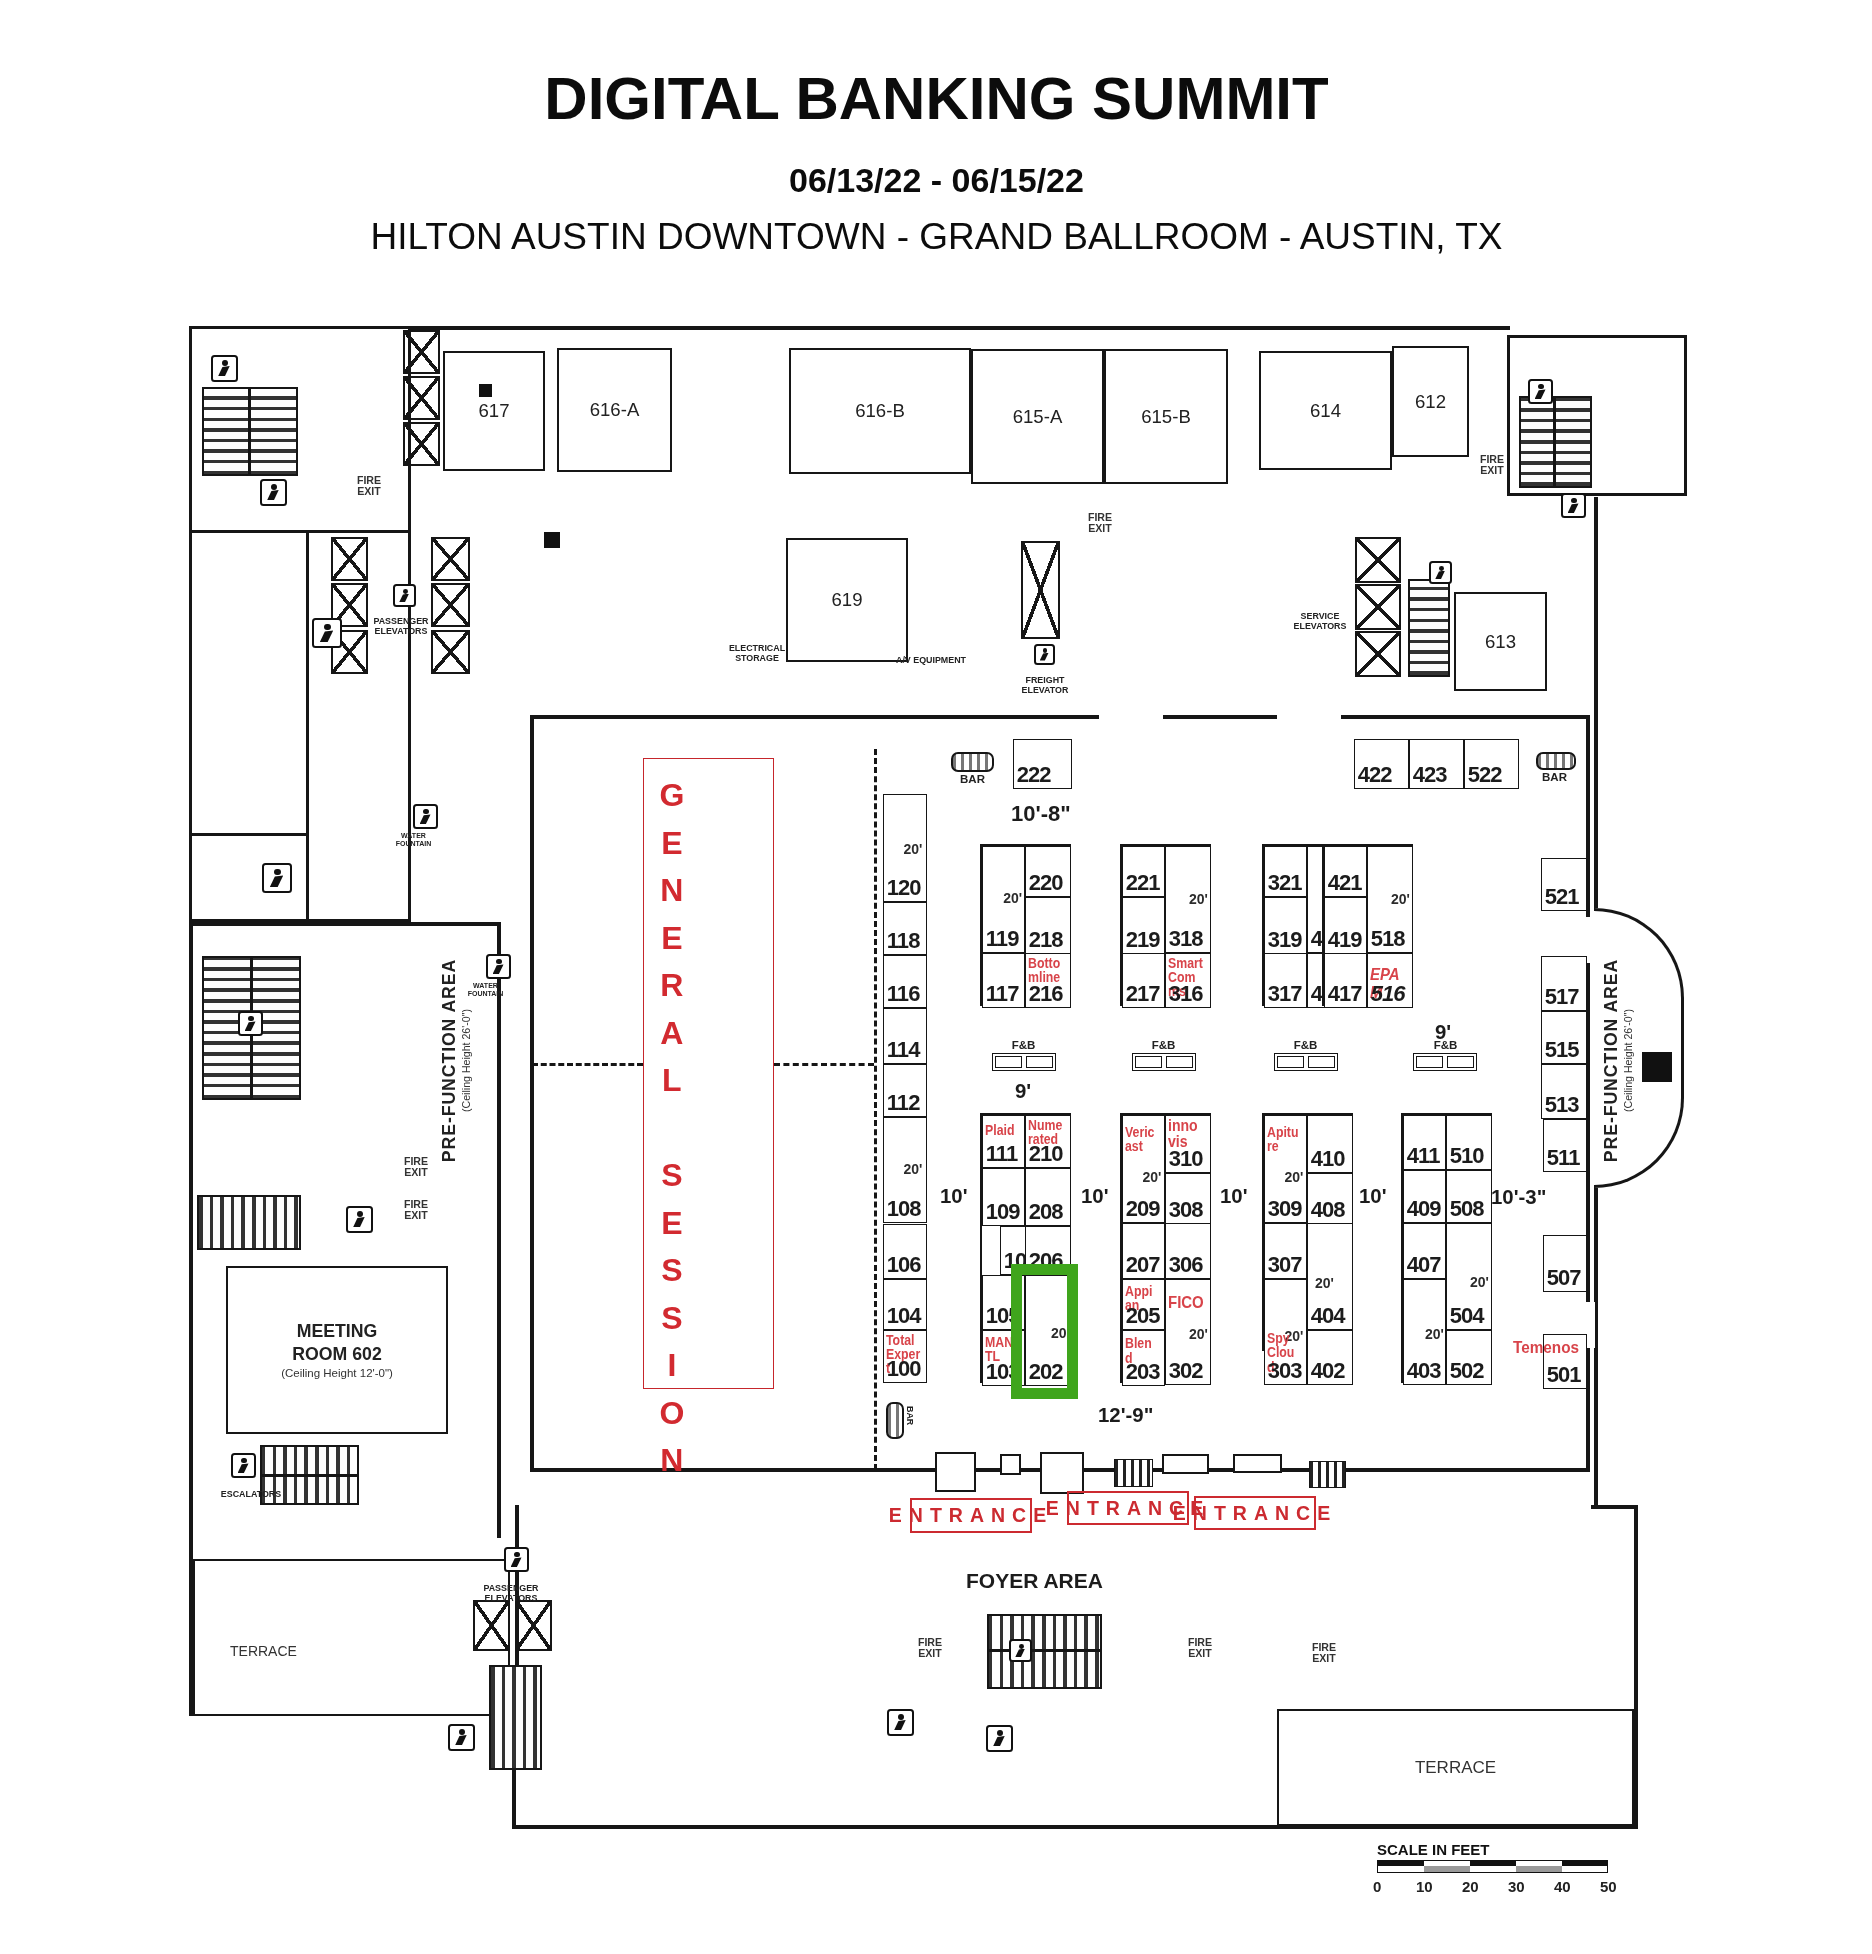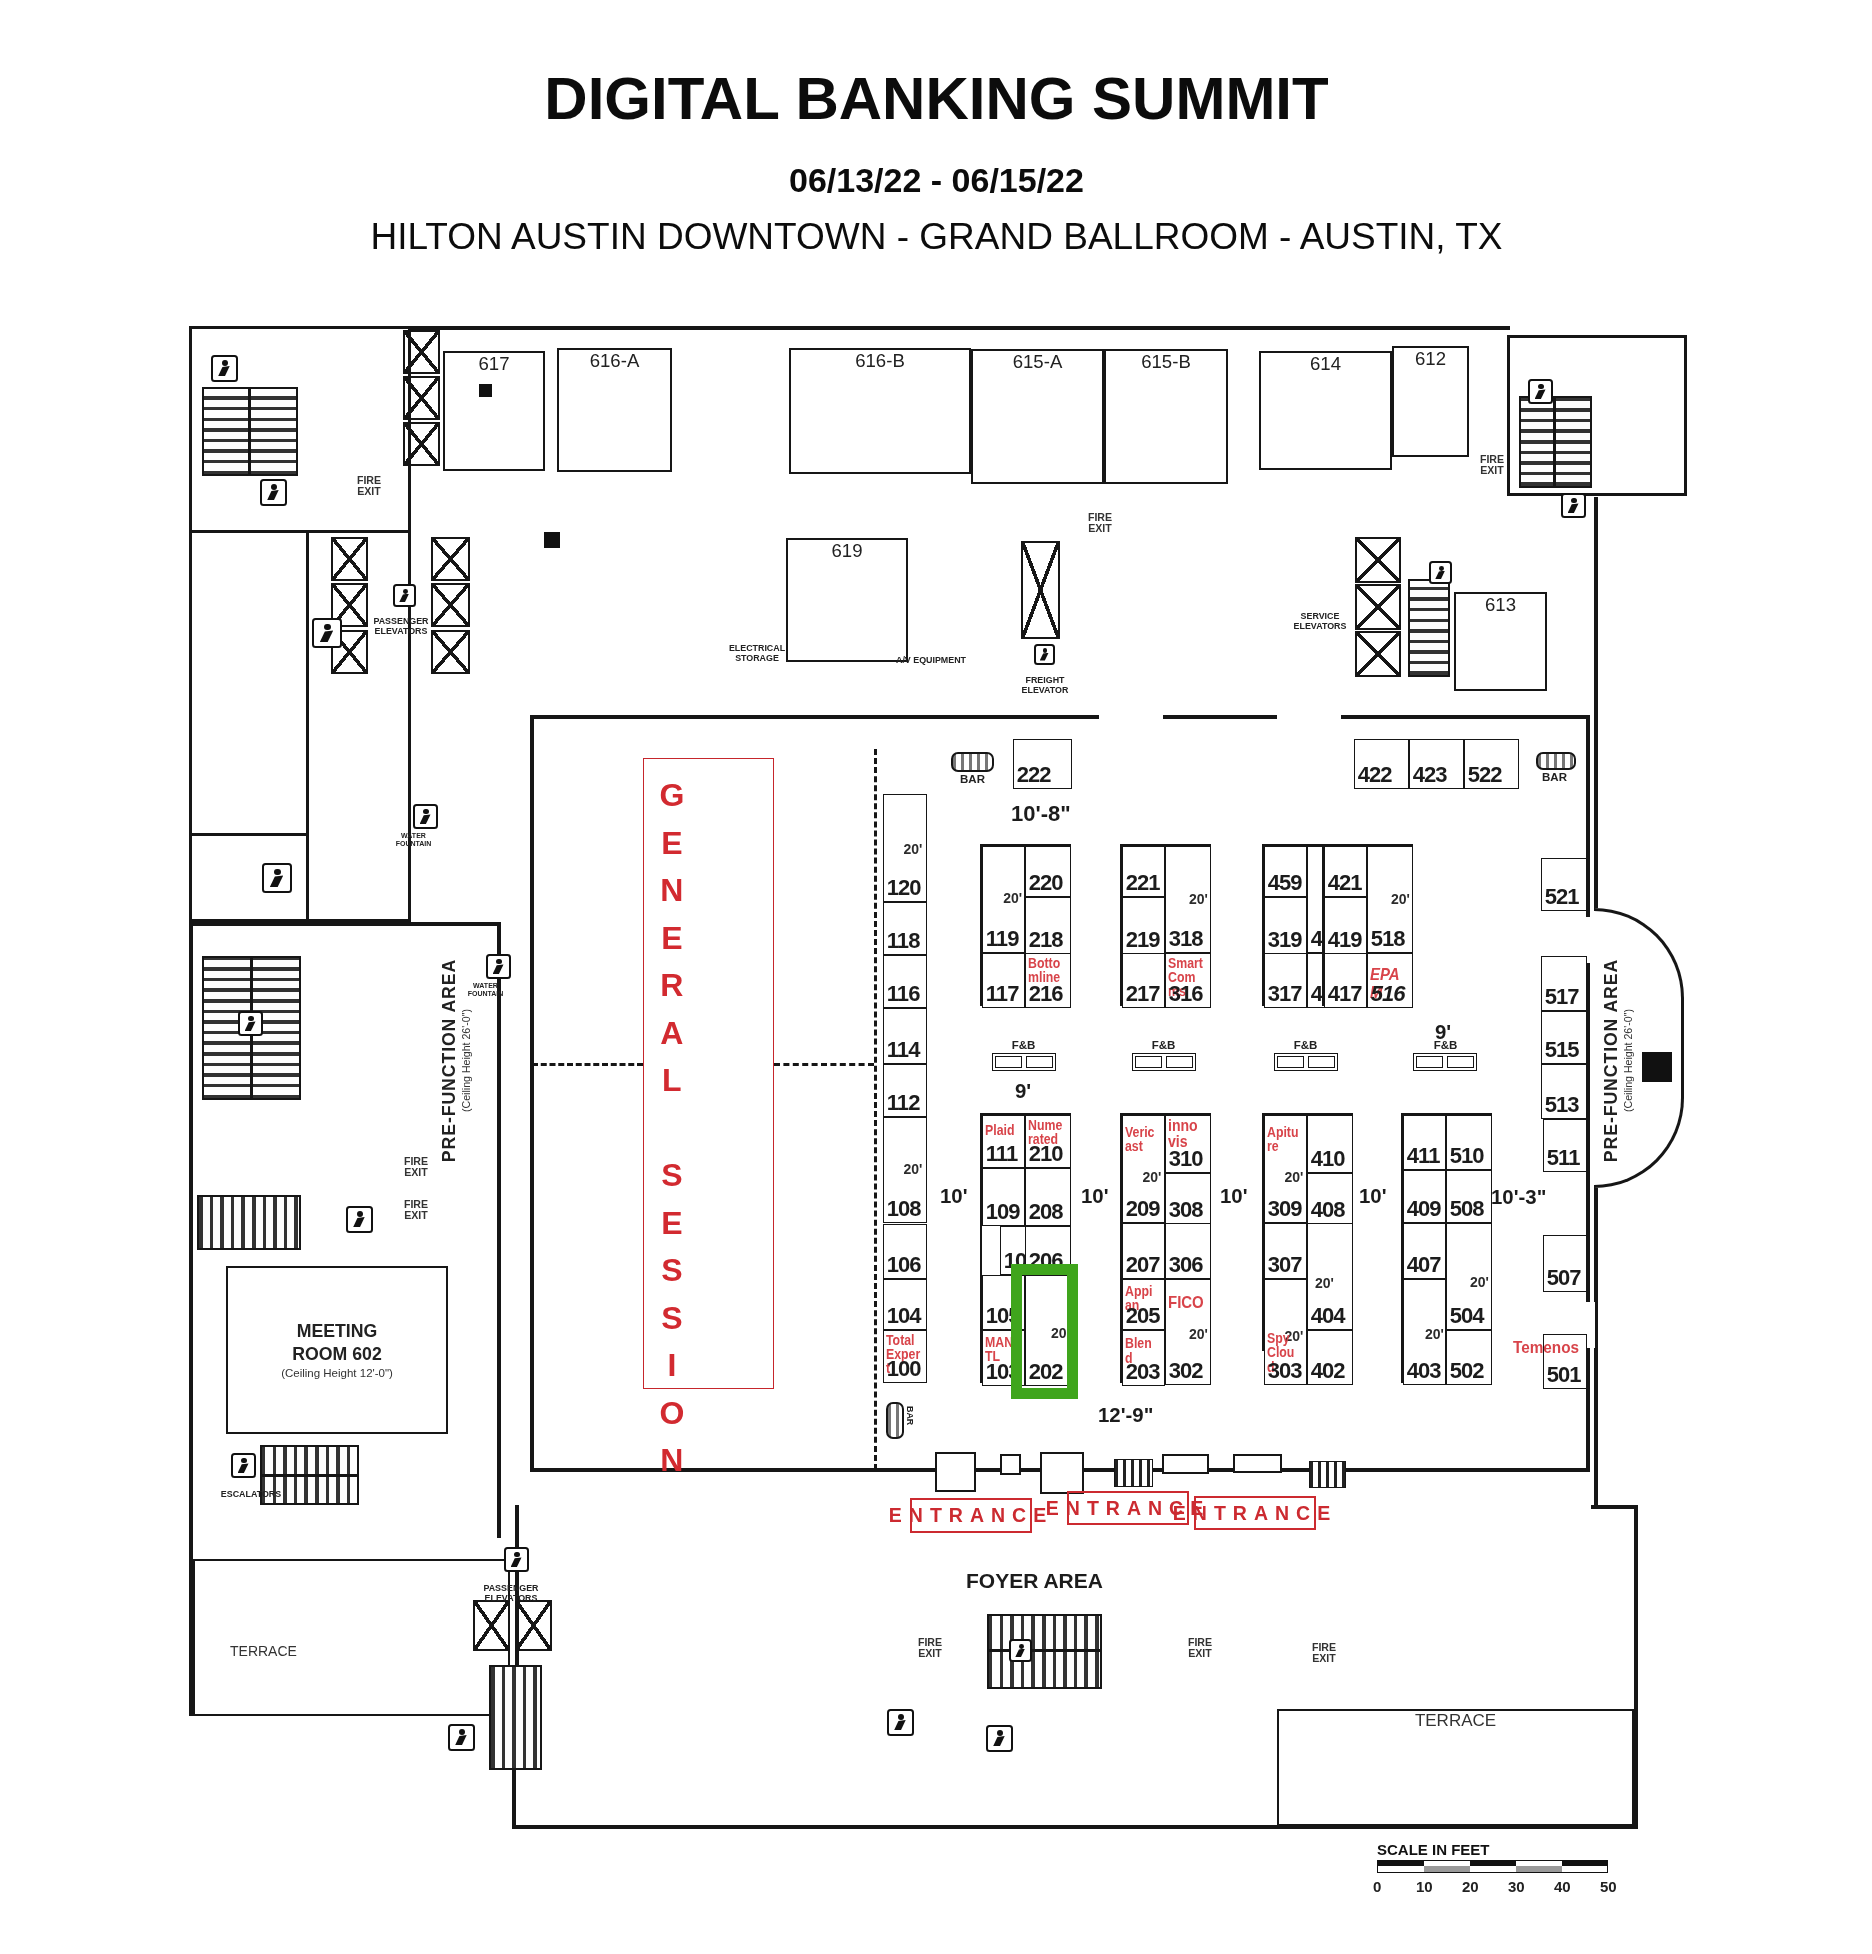--- a/index.html
+++ b/index.html
@@ -4,21 +4,21 @@
 <style>
   html,body{margin:0;padding:0;background:#fff;}
   .canvas{position:relative;width:1873px;height:1954px;background:#fff;font-family:"Liberation Sans",sans-serif;color:#111;overflow:hidden;}
   .abs{position:absolute;}
   
   .title{position:absolute;left:0;top:64px;width:100%;text-align:center;font-size:60px;font-weight:800;letter-spacing:0px;color:#0c0c0c;}
   .dates{position:absolute;left:0;top:161px;width:100%;text-align:center;font-size:34px;font-weight:700;color:#0c0c0c;}
   .venue{position:absolute;left:0;top:216px;width:100%;text-align:center;font-size:37px;font-weight:400;color:#0c0c0c;}
   
   .seg{position:absolute;background:#161616;}
-  .room{position:absolute;border:2.7px solid #161616;box-sizing:border-box;background:#fff;display:flex;justify-content:center;}
+  .room{position:absolute;border:2.7px solid #161616;box-sizing:border-box;background:#fff;display:flex;align-items:center;justify-content:center;}
   .room.noflex{display:block;}
   .thick{border-width:4.4px;}
   .roomlbl{font-size:18.6px;color:#222;text-align:center;}
   .curve{position:absolute;border:3.5px solid #161616;border-left:none;border-radius:0 160px 160px 0;box-sizing:border-box;}
   
   .bgroup{position:absolute;border:2.7px solid #161616;background:#fff;box-sizing:border-box;}
   .cell{position:absolute;border:1.8px solid #161616;background:#fff;box-sizing:border-box;}
   .num{position:absolute;left:2.7px;bottom:0px;font-size:22px;font-weight:700;color:#1c1c1c;letter-spacing:-0.9px;white-space:nowrap;}
   .red{position:absolute;left:1.8px;top:1.8px;right:0.9px;font-size:14px;font-weight:700;color:#d8444a;line-height:1.02;overflow-wrap:anywhere;transform:scaleX(.88);transform-origin:left top;}
   .dim20{position:absolute;font-size:14px;font-weight:600;color:#2c2c2c;white-space:nowrap;}
@@ -261,21 +261,21 @@
         <span class="num">217</span>
       </div>
     <div class="cell" style="left:43px;top:107px;width:46px;height:55px;">
         <span class="red">Smart Comms</span>
         <span class="num">316</span>
       </div>
   </div>
 
   <div class="bgroup" style="left:1262px;top:844px;width:91px;height:162px;">
     <div class="cell" style="left:0;top:0;width:43px;height:51px;">
-        <span class="num">459</span>
+        <span class="num">321</span>
       </div>
     <div class="cell" style="left:0;top:51px;width:43px;height:57px;">
         <span class="num">319</span>
       </div>
     <div class="cell" style="left:43px;top:0;width:46px;height:107px;">
         <span class="dim20" style="left:23px;top:44px;">20'</span>
         <span class="num">418</span>
       </div>
     <div class="cell" style="left:0;top:107px;width:43px;height:55px;">
         <span class="num">317</span>

